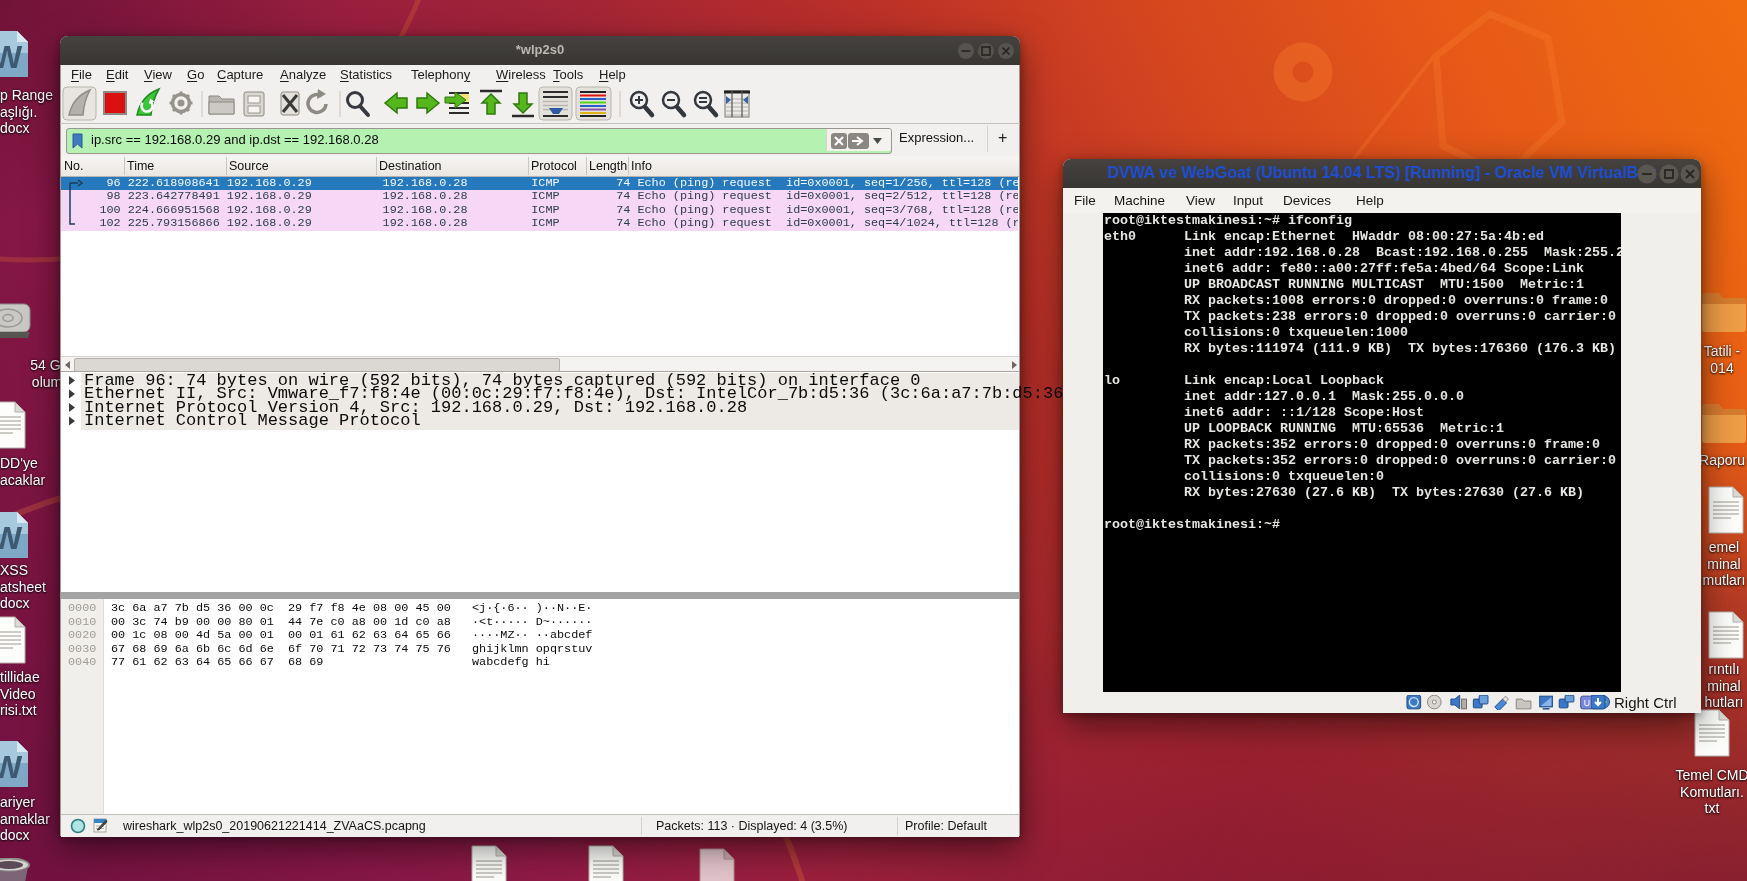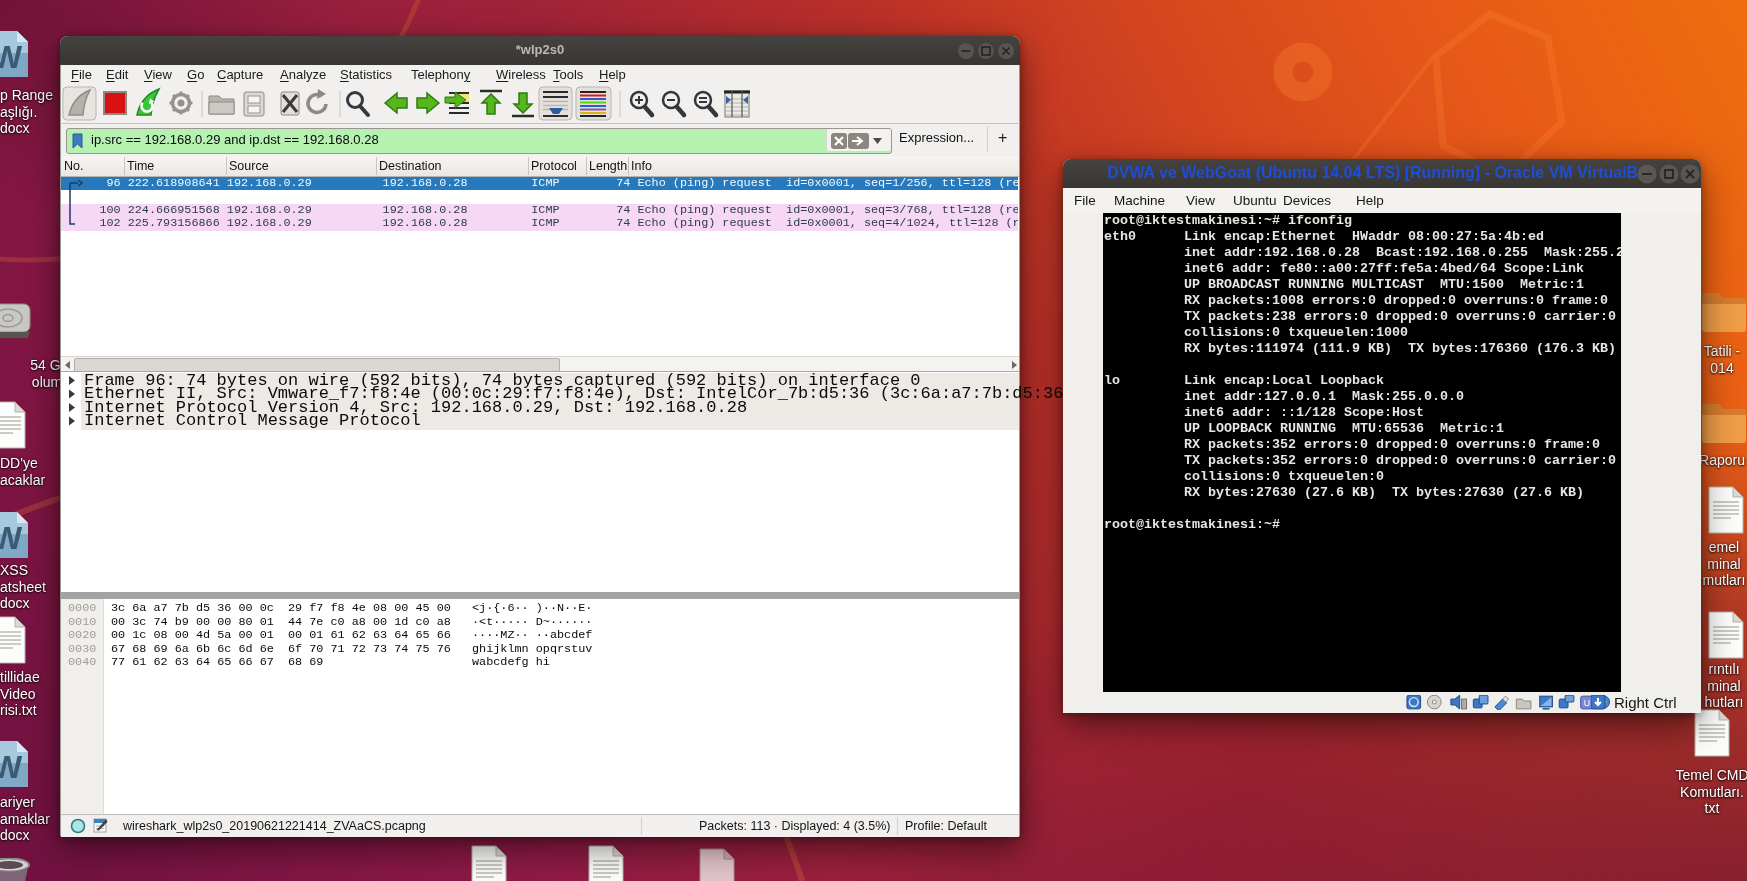--- a/index.html
+++ b/index.html
@@ -340,20 +340,21 @@
     <div class="hdrcell" style="left:528px;width:39px;">Length</div>
     <div class="hdrcell" style="left:570px;width:380px;">Info</div>
     <div class="abs" style="left:63px;top:1px;width:1px;height:18px;background:#c9c5c0;"></div>
     <div class="abs" style="left:165px;top:1px;width:1px;height:18px;background:#c9c5c0;"></div>
     <div class="abs" style="left:315px;top:1px;width:1px;height:18px;background:#c9c5c0;"></div>
     <div class="abs" style="left:467px;top:1px;width:1px;height:18px;background:#c9c5c0;"></div>
     <div class="abs" style="left:525px;top:1px;width:1px;height:18px;background:#c9c5c0;"></div>
     <div class="abs" style="left:567px;top:1px;width:1px;height:18px;background:#c9c5c0;"></div>
    </div>
    <div class="prow" style="top:20.5px;background:#2579bc;color:#f4f8fb;">      96 222.618908641 192.168.0.29          192.168.0.28         ICMP        74 Echo (ping) request  id=0x0001, seq=1/256, ttl=128 (re</div>
+   <div class="prow" style="top:34px;background:#f6d7f6;color:#2c3e48;">      98 223.642778491 192.168.0.29          192.168.0.28         ICMP        74 Echo (ping) request  id=0x0001, seq=2/512, ttl=128 (re</div>
    <div class="prow" style="top:47.5px;background:#f6d7f6;color:#2c3e48;">     100 224.666951568 192.168.0.29          192.168.0.28         ICMP        74 Echo (ping) request  id=0x0001, seq=3/768, ttl=128 (re</div>
    <div class="prow" style="top:61px;background:#f6d7f6;color:#2c3e48;">     102 225.793156866 192.168.0.29          192.168.0.28         ICMP        74 Echo (ping) request  id=0x0001, seq=4/1024, ttl=128 (r</div>
 
    <svg class="abs" style="left:4px;top:20px;" width="18" height="55" viewBox="0 0 18 55">
     <path d="M5 7 h8 M13 4 l4 3 -4 3 M5 7 v41 h5" stroke="#1b3d5c" stroke-width="1.5" fill="none"></path>
    </svg>
 
    <div class="abs" style="left:0;top:200px;width:958px;height:15px;background:#f5f3f1;border-top:1px solid #d8d5d0;">
     <svg class="abs" style="left:2px;top:3px" width="10" height="10">
             <path d="M7 1 L2 5 L7 9 z" fill="#6b6965"></path>
@@ -401,21 +402,21 @@
         </svg>
    <svg class="abs" style="left:32px;top:3px" width="15" height="15">
     <rect x="1" y="1" width="12" height="13" fill="#f6f5f2" stroke="#a8a49e"></rect>
     <rect x="1" y="1" width="12" height="4" fill="#3584c4"></rect>
     <g stroke="#b3afa9" stroke-width="1">
             <path d="M3 8 h8 M3 10.5 h8"></path>
           </g>
     <path d="M4 12 L11 4 L13.5 2 L14 4 L6 12 Z" fill="#4a4a48" stroke="#2e2e2c" stroke-width="0.7"></path>
    </svg>
    <div class="abs" style="left:62px;top:4px;font-size:12.5px;color:#141414;">wireshark_wlp2s0_20190621221414_ZVAaCS.pcapng</div>
-   <div class="abs" style="left:595px;top:4px;font-size:12.5px;color:#141414;margin-left:43px;">Packets: 113 · Displayed: 4 (3.5%)</div>
+   <div class="abs" style="left:595px;top:4px;font-size:12.5px;color:#141414;">Packets: 113 · Displayed: 4 (3.5%)</div>
    <div class="abs" style="left:580px;top:2px;width:1px;height:18px;background:#d4d1cc;"></div>
    <div class="abs" style="left:836px;top:2px;width:1px;height:18px;background:#d4d1cc;"></div>
    <div class="abs" style="left:844px;top:4px;font-size:12.5px;color:#141414;">Profile: Default</div>
   </div>
  </div>
 </div>
 
 <div class="win" id="vb" style="left:1063px;top:159px;width:638px;height:554px;background:#f1efec;">
  <div class="tbar"></div>
  <div class="ttext" style="font-size:16px;color:#1d4ed8;top:5px;">DVWA ve WebGoat (Ubuntu 14.04 LTS) [Running] - Oracle VM VirtualBox</div>
@@ -430,21 +431,21 @@
    <rect x="28" y="6" width="8" height="8"></rect>
    <path d="M49 6 l8 8 M57 6 l-8 8"></path>
   </g>
  </svg>
  <div id="vbcontent" class="abs" style="left:0;top:29px;width:638px;height:525px;">
 
   <div class="abs" style="left:0;top:0;width:638px;height:25px;background:#f4f2ef;font-size:13.5px;color:#161616;line-height:25px;">
    <span class="abs" style="left:11px;">File</span>
    <span class="abs" style="left:51px;">Machine</span>
    <span class="abs" style="left:123px;">View</span>
-   <span class="abs" style="left:170px;">Ubuntu</span>
+   <span class="abs" style="left:170px;">Input</span>
    <span class="abs" style="left:220px;">Devices</span>
    <span class="abs" style="left:293px;">Help</span>
   </div>
 
   <div class="abs" style="left:0;top:25px;width:518px;height:479px;background:#000;overflow:hidden;margin-left:40px;">
 <pre id="term" style="left:1px;top:0;">root@iktestmakinesi:~# ifconfig
 eth0      Link encap:Ethernet  HWaddr 08:00:27:5a:4b:ed
           inet addr:192.168.0.28  Bcast:192.168.0.255  Mask:255.255.255.0
           inet6 addr: fe80::a00:27ff:fe5a:4bed/64 Scope:Link
           UP BROADCAST RUNNING MULTICAST  MTU:1500  Metric:1

